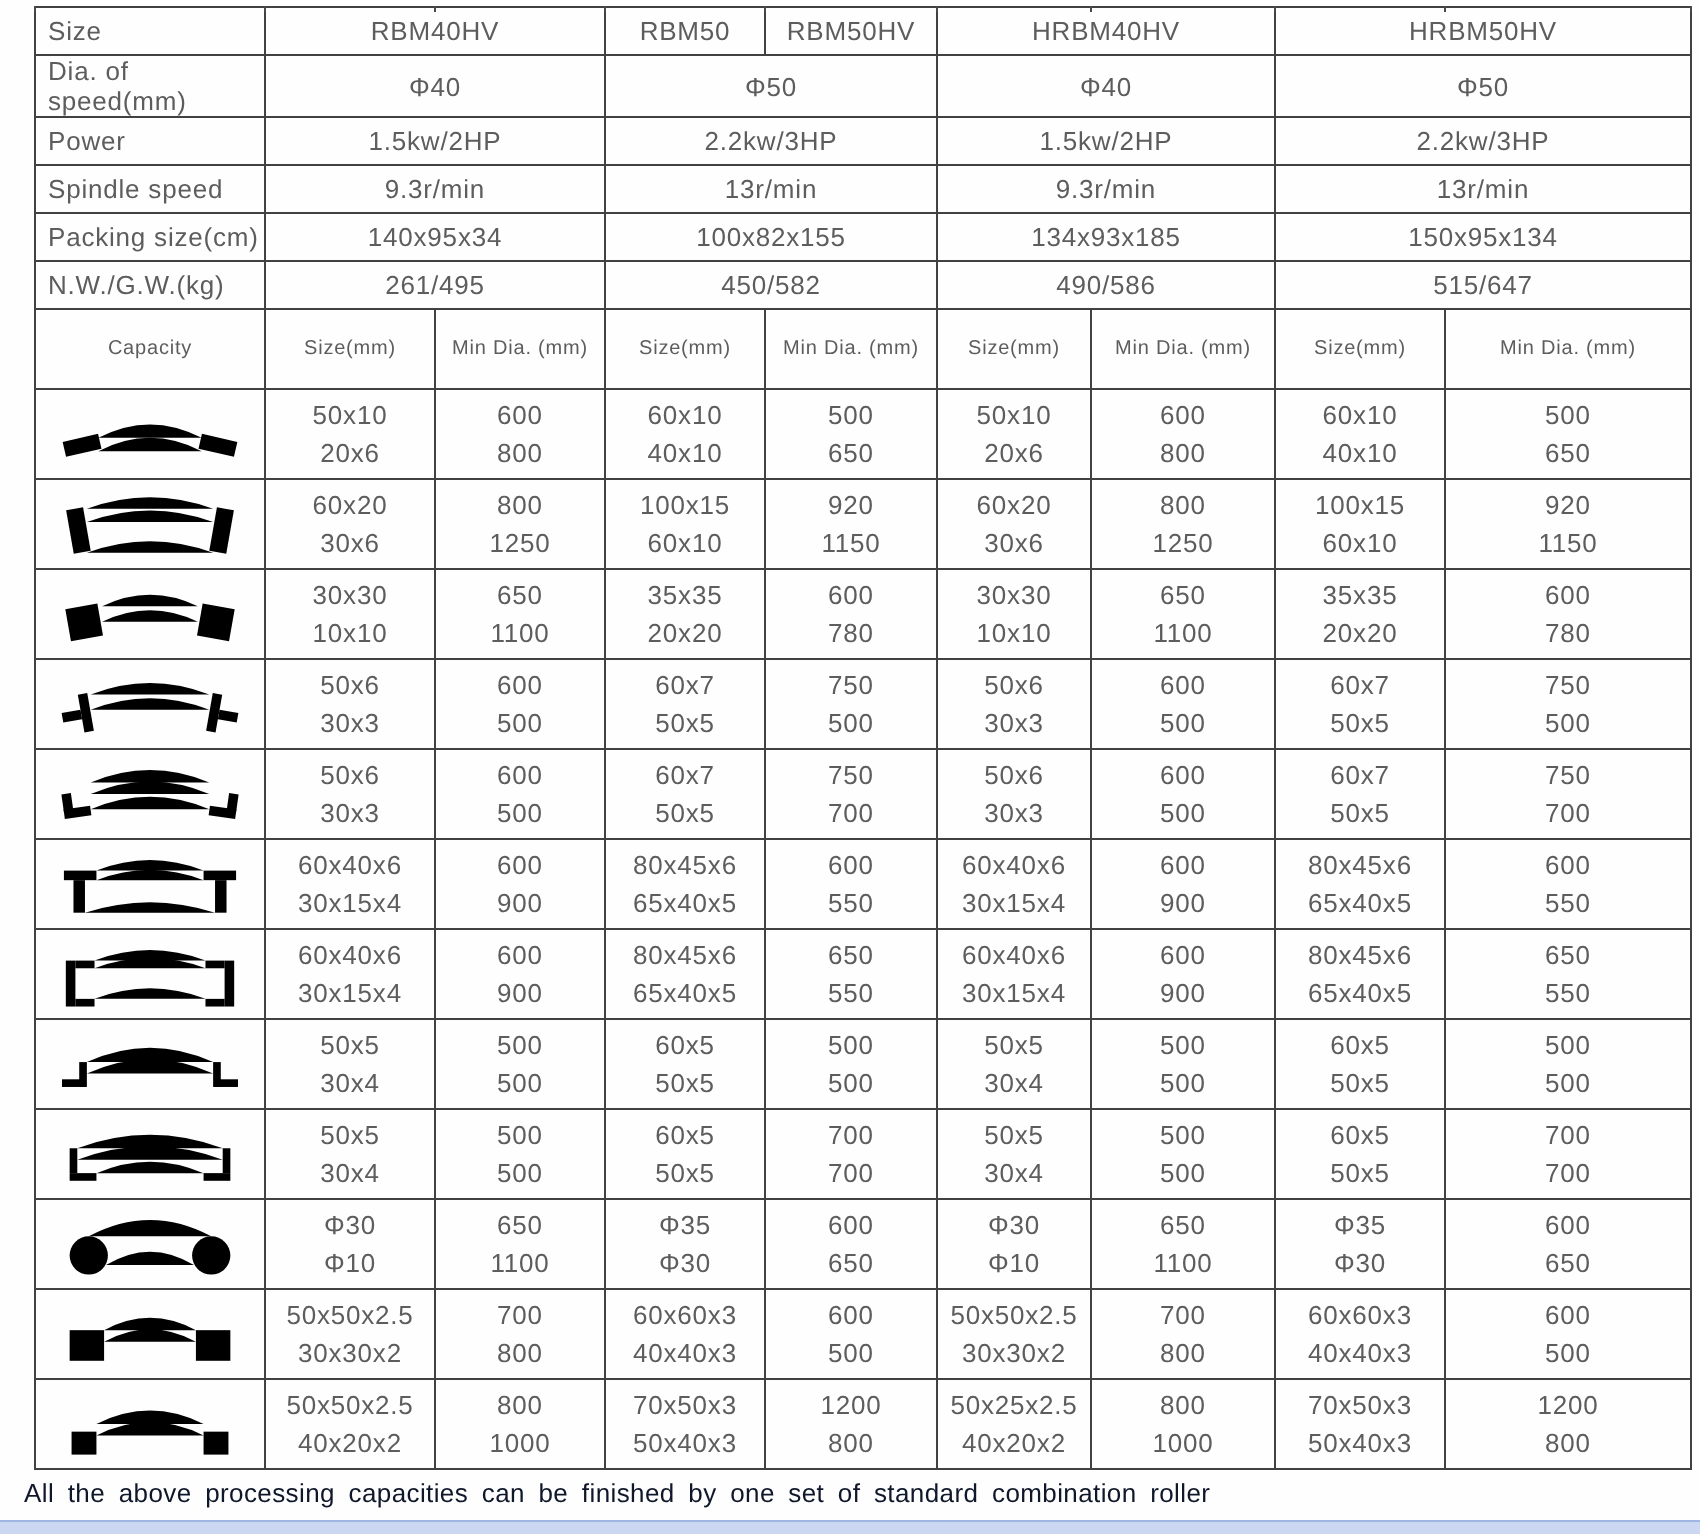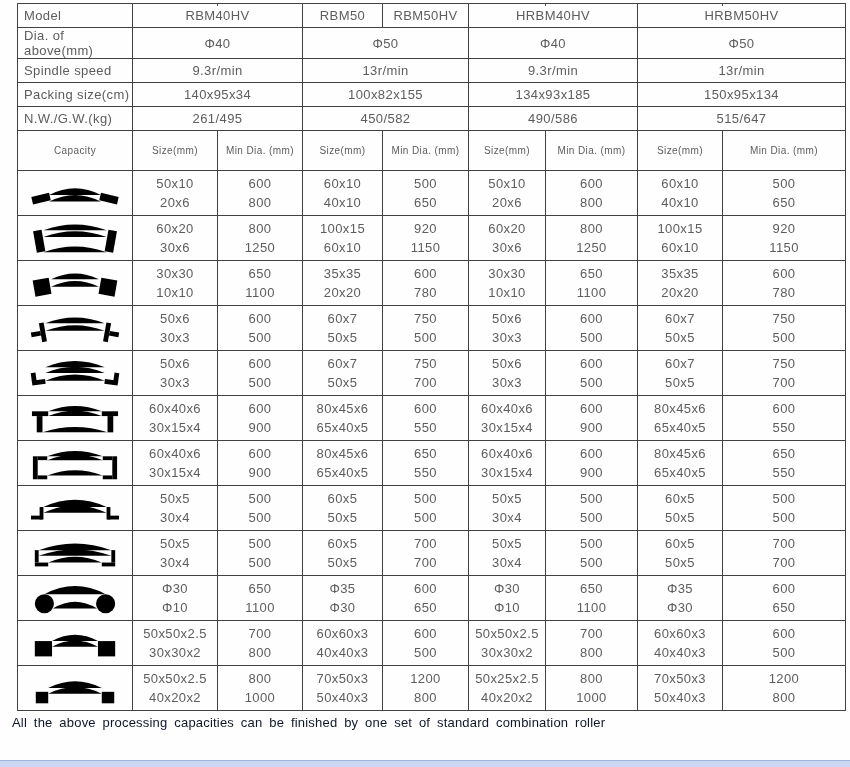--- a/index.html
+++ b/index.html
@@ -179,33 +179,40 @@
         <col style="width:85px">
       <col style="width:80px">
         <col style="width:86px">
         <col style="width:77px">
       <col style="width:92px">
         <col style="width:85px">
         <col style="width:123px">
     </colgroup>
     <tbody id="spec-body">
         <tr>
-          <th class="rowlabel">Model</th>
+          <th class="rowlabel">Size</th>
           <td colspan="2">RBM40HV</td>
           <td colspan="1">RBM50</td>
           <td colspan="1">RBM50HV</td>
           <td colspan="2">HRBM40HV</td>
           <td colspan="2">HRBM50HV</td>
         </tr>
         <tr>
-          <th class="rowlabel">Dia. of above(mm)</th>
+          <th class="rowlabel">Dia. of speed(mm)</th>
           <td colspan="2">Φ40</td>
           <td colspan="2">Φ50</td>
           <td colspan="2">Φ40</td>
           <td colspan="2">Φ50</td>
+        </tr>
+        <tr>
+          <th class="rowlabel">Power</th>
+          <td colspan="2">1.5kw/2HP</td>
+          <td colspan="2">2.2kw/3HP</td>
+          <td colspan="2">1.5kw/2HP</td>
+          <td colspan="2">2.2kw/3HP</td>
         </tr>
         <tr>
           <th class="rowlabel">Spindle speed</th>
           <td colspan="2">9.3r/min</td>
           <td colspan="2">13r/min</td>
           <td colspan="2">9.3r/min</td>
           <td colspan="2">13r/min</td>
         </tr>
         <tr>
           <th class="rowlabel">Packing size(cm)</th>

